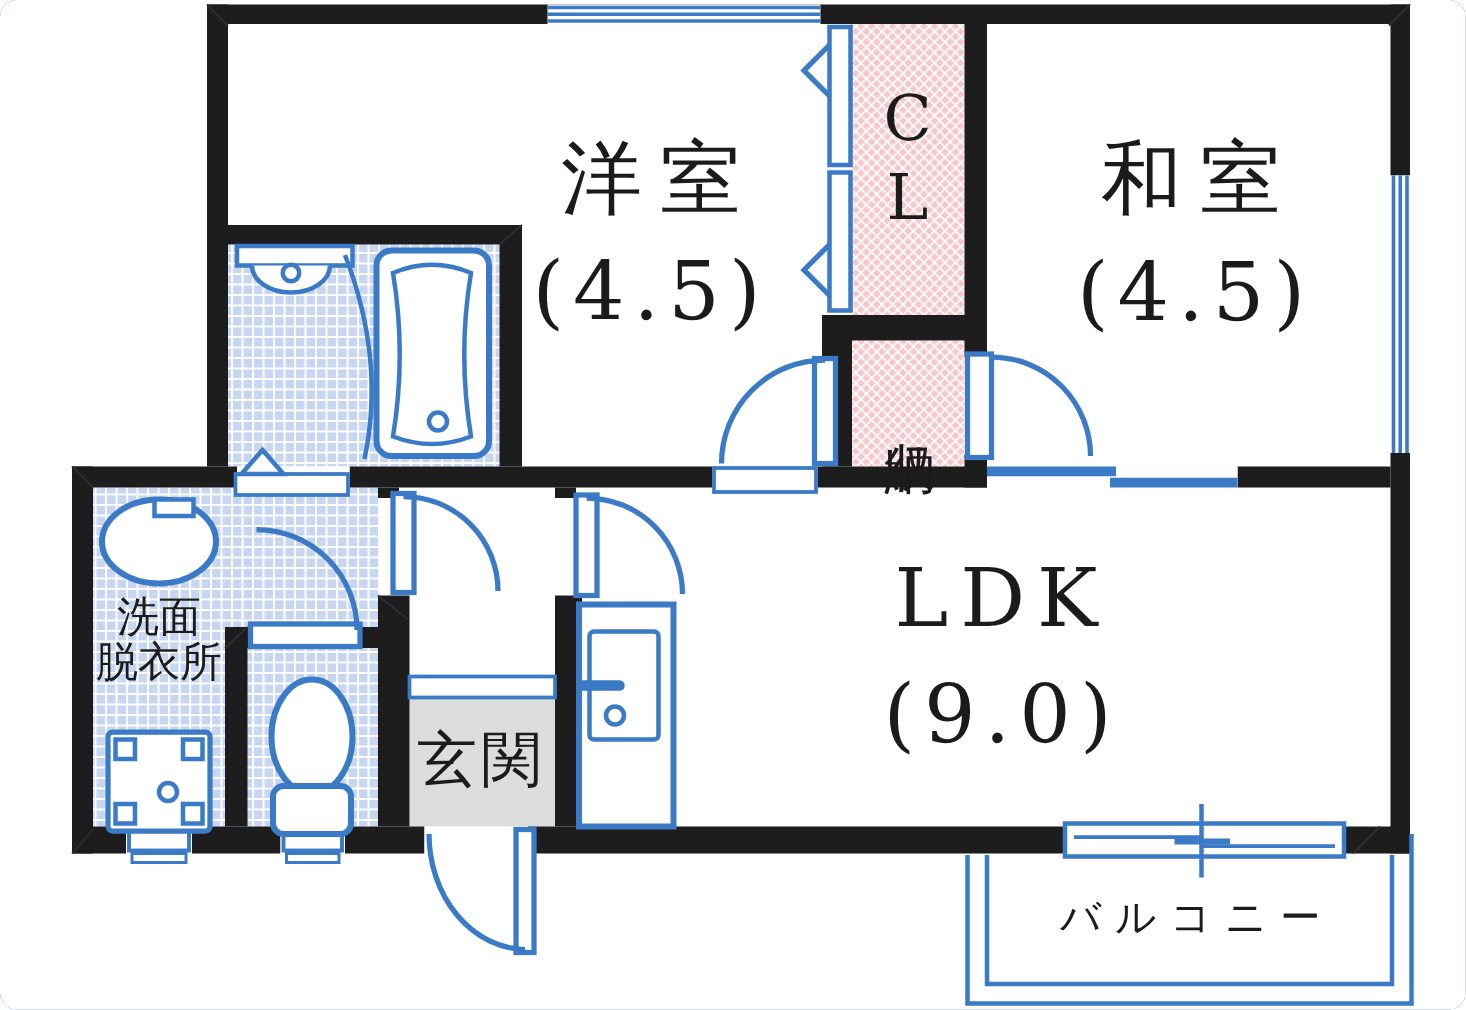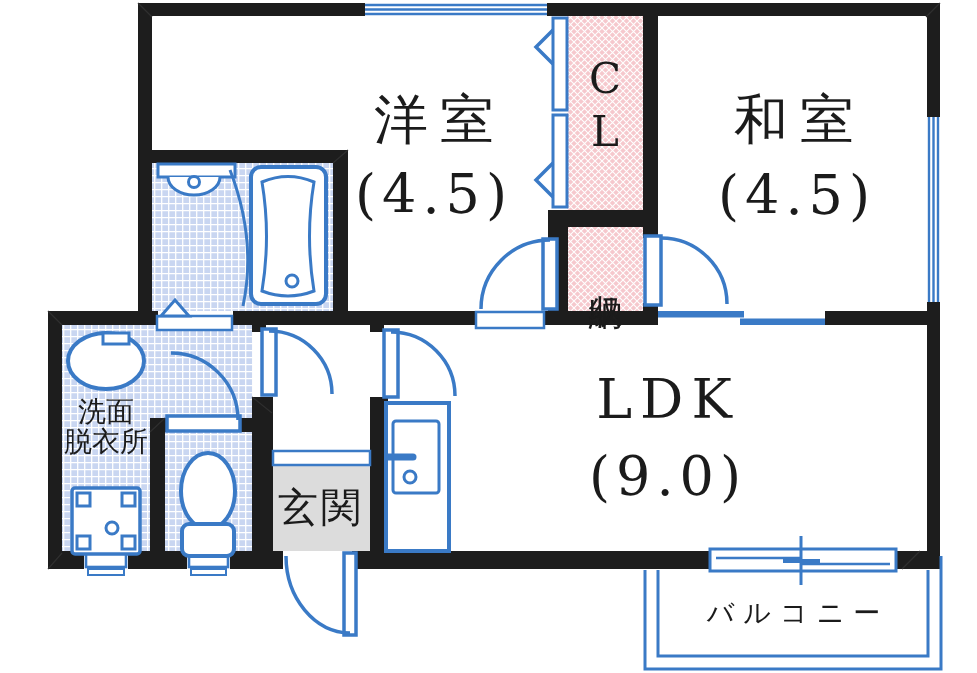--- a/index.html
+++ b/index.html
@@ -1,17 +1,17 @@
 <!DOCTYPE html>
 <html><head>
 <meta charset="utf-8">
 <style>
   html,body{margin:0;padding:0;background:#ffffff;}
   .stage{position:relative;width:977px;height:673px;background:#1d4ed8;overflow:hidden;
-         font-family:"DejaVu Serif","Liberation Serif",serif;}
+         font-family:"DejaVu Serif","Liberation Serif",serif;border-radius:11px;}
   svg{display:block;}
   text{fill:#1b1b1b;font-family:"DejaVu Serif","Liberation Serif",serif;}
   .jp-room{font-size:54px;letter-spacing:12px;}
   .jp-size{font-size:54px;letter-spacing:6px;}
   .jp-vert{writing-mode:vertical-rl;text-orientation:upright;}
   .cl-label{font-size:42px;letter-spacing:4px;}
   .storage-label{font-size:34px;letter-spacing:2px;}
   .small-label{font-size:28px;}
   .genkan-label{font-size:40px;letter-spacing:3px;}
   .balcony-label{font-size:27px;letter-spacing:9px;}

